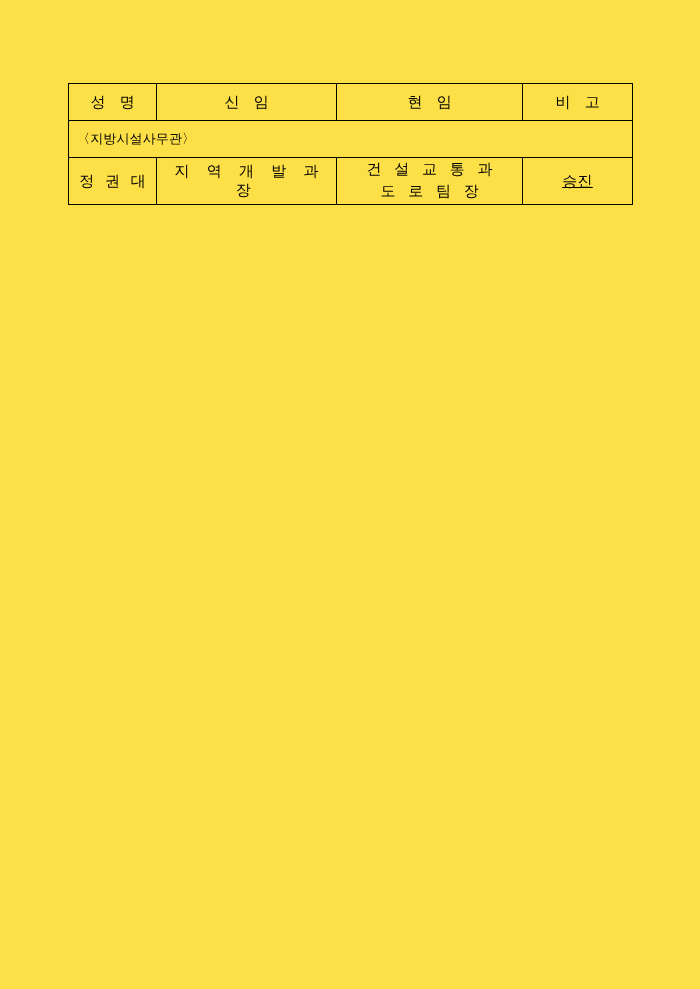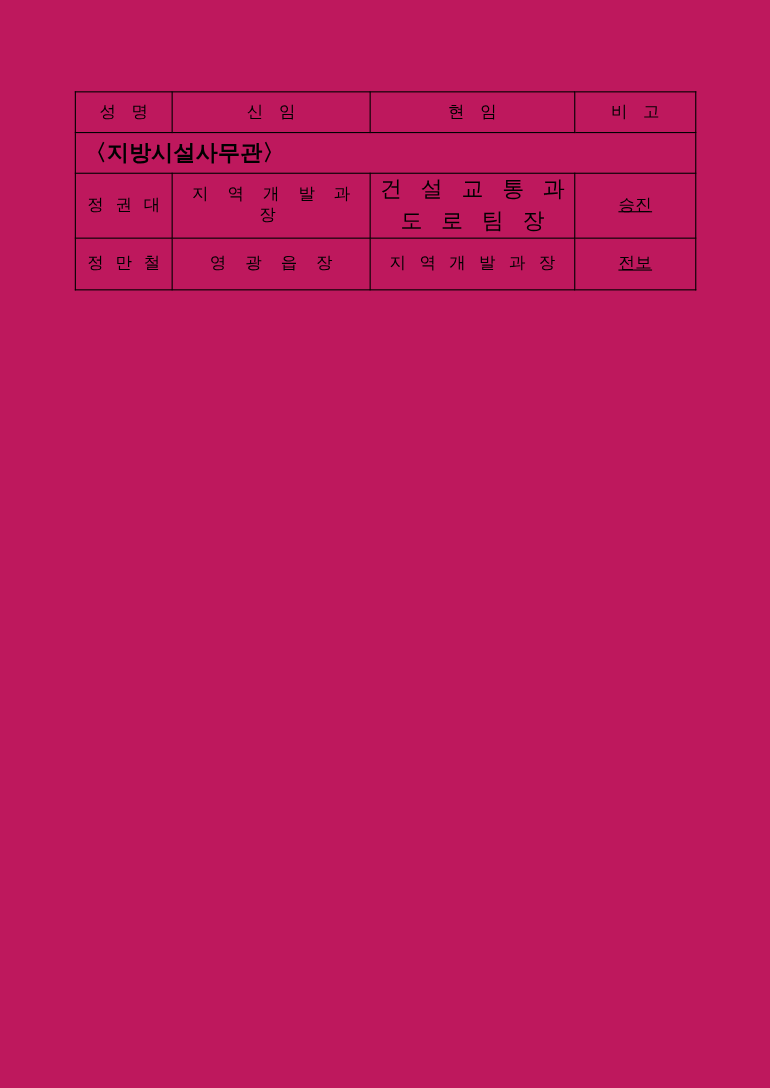--- a/index.html
+++ b/index.html
@@ -13,21 +13,21 @@
     font-family: "Liberation Serif", serif;
     color: #000000;
     position: relative;
   }
   .page {
     position: absolute;
     left: 0;
     top: 0;
     width: 700px;
     height: 989px;
-    background: #be185d;
+    background: #fde047;
   }
   .doc-table {
     position: absolute;
     left: 68px;
     top: 83px;
     width: 564px;
     border-collapse: collapse;
     table-layout: fixed;
   }
   .doc-table td {
@@ -48,22 +48,22 @@
     font-size: 15px;
     letter-spacing: 0.35em;
     text-indent: 0.35em;
     font-family: "Liberation Serif", serif;
   }
   .section-row td {
     height: 36px;
     text-align: left;
     padding-left: 8px;
     font-family: "Liberation Sans", sans-serif;
-    font-weight: bold;
-    font-size: 20px;
+    font-weight: normal;
+    font-size: 13px;
     letter-spacing: 0.01em;
   }
   .data-row td {
     height: 46px;
   }
   .cell-name {
     font-family: "Liberation Sans", sans-serif;
     font-weight: normal;
     font-size: 15px;
     letter-spacing: 0.22em;
@@ -79,21 +79,21 @@
     text-indent: 0.28em;
     font-size: 15px;
   }
   .cell-note {
     font-size: 13px;
     letter-spacing: 0.02em;
     text-decoration: underline;
   }
   .two-line {
     display: block;
-    font-size: 20px;
+    font-size: 15px;
     line-height: 1.45;
   }
   .two-line .ln {
     display: block;
     letter-spacing: 0.3em;
     text-indent: 0.3em;
   }
 </style>
 </head>
 <body>
@@ -121,22 +121,16 @@
         <td class="cell-name">정 권 대</td>
         <td class="cell-spread">지 역 개 발 과 장</td>
         <td>
           <span class="two-line">
             <span class="ln">건 설 교 통 과</span>
             <span class="ln">도    로    팀    장</span>
           </span>
         </td>
         <td class="cell-note">승진</td>
       </tr>
-      <tr class="data-row">
-        <td class="cell-name">정 만 철</td>
-        <td class="cell-spread">영   광   읍   장</td>
-        <td class="cell-spread-sm">지 역 개 발 과 장</td>
-        <td class="cell-note">전보</td>
-      </tr>
     </tbody>
   </table>
 
 </div>
 
 </body></html>

